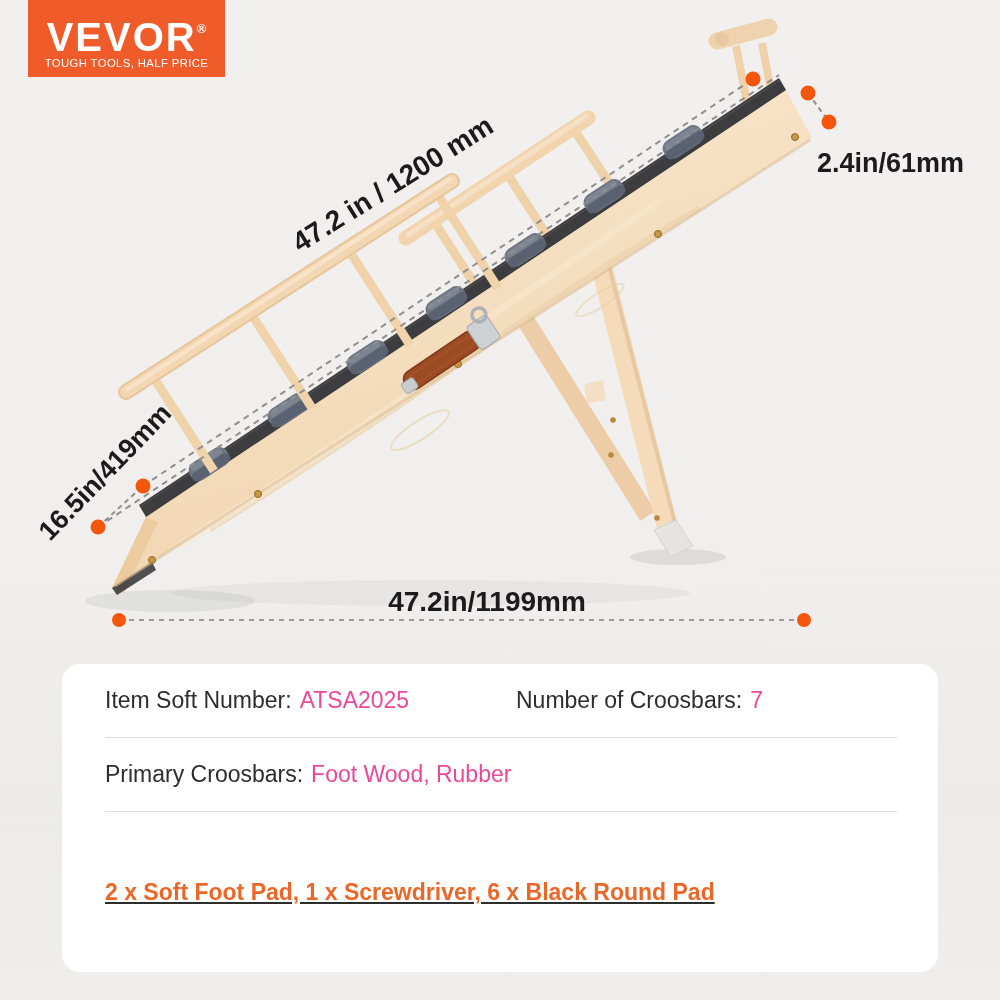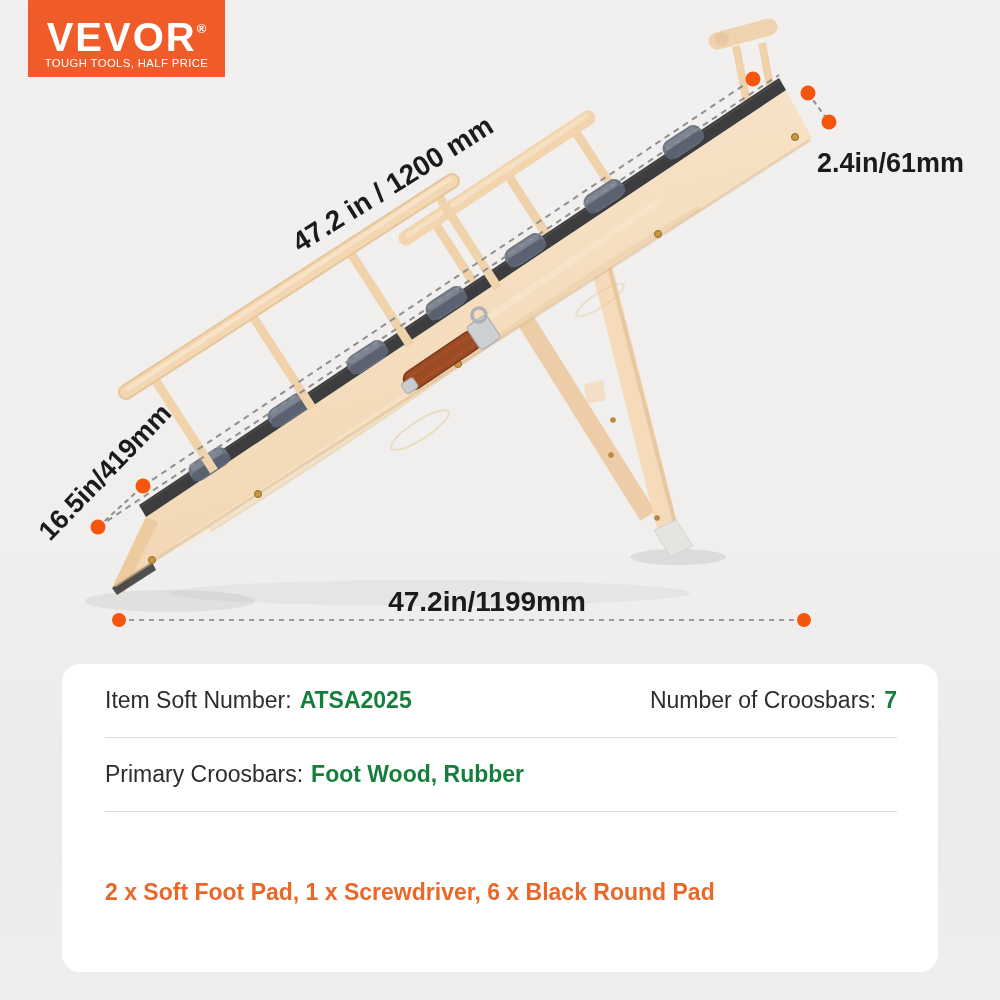--- a/index.html
+++ b/index.html
@@ -22,24 +22,24 @@
   
   .spec-card{
     position:absolute;left:62px;top:664px;width:876px;height:308px;
     background:#FFFFFF;border-radius:18px;display:flex;flex-direction:column;
   }
   .spec-row{
     display:flex;align-items:center;margin:0 41px 0 43px;height:73px;
     border-bottom:1px solid #DCDCDC;font-size:23px;color:#2D2D2D;flex:0 0 auto;
   }
   .spec-row.r3{height:75px;}
-  .spec-row.r4{flex:1 1 auto;border-bottom:none;}
+  .spec-row.r4{flex:1 1 auto;border-bottom:none;text-decoration:underline;}
   .spec-cell{width:411px;white-space:nowrap;}
-  .spec-cell.c2{flex:1;text-align:right;}
-  .val{color:#15803d;font-weight:bold;margin-left:8px;white-space:nowrap;}
+  .spec-cell.c2{flex:1;}
+  .val{color:#ec4899;font-weight:normal;margin-left:8px;white-space:nowrap;}
   .included{color:#EB6728;font-weight:bold;white-space:nowrap;}
 </style>
 </head>
 <body>
 
 <div class="canvas">
 
   <div class="logo">
     <div class="brand"><span>VEVOR</span><sup>®</sup></div>
     <div class="tagline">TOUGH TOOLS, HALF PRICE</div>

